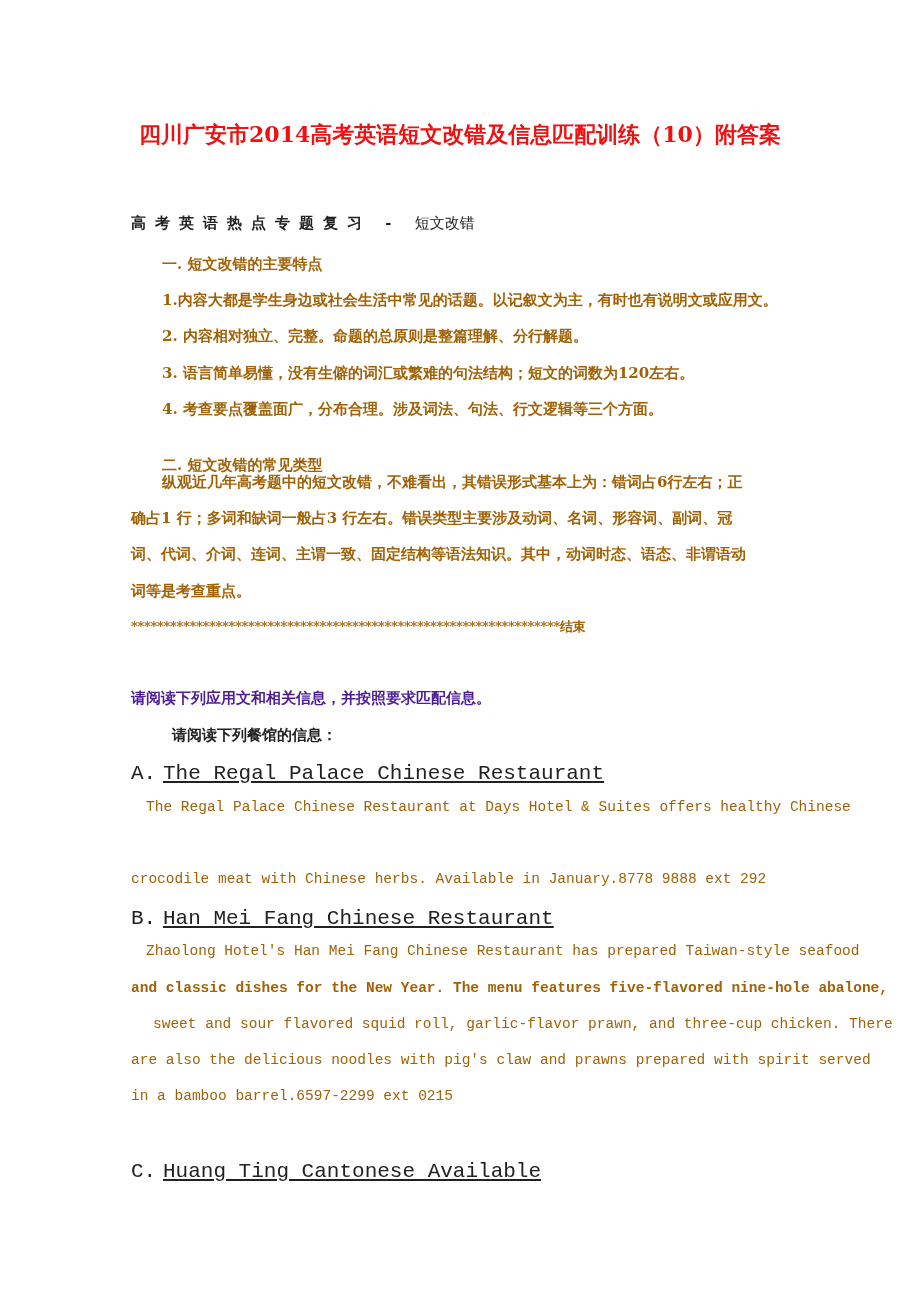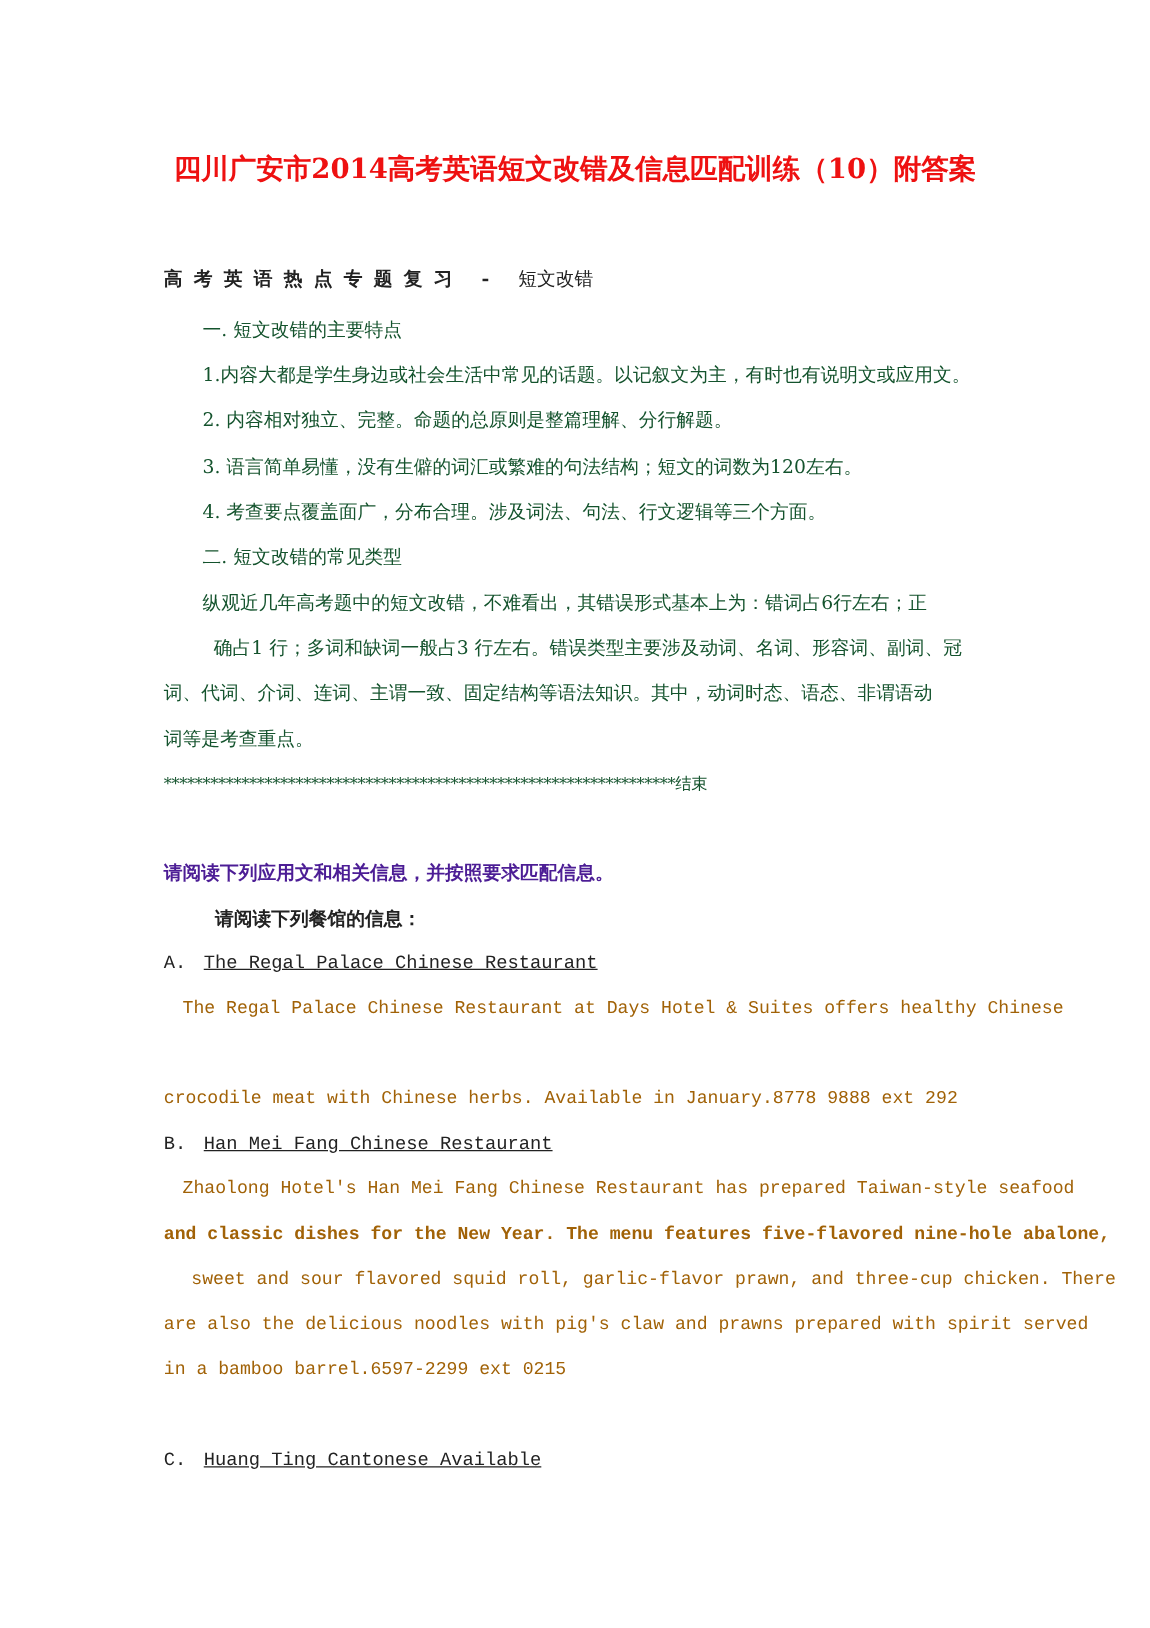--- a/index.html
+++ b/index.html
@@ -4,50 +4,50 @@
 <style>
   html, body { margin: 0; padding: 0; background: #ffffff; }
   body { width: 920px; height: 1302px; position: relative; overflow: hidden;
          font-family: "DejaVu Serif", "Liberation Serif", serif; color: #222; }
   .page { position: absolute; left: 0; top: 0; width: 908px; height: 1302px; }
   .abs { position: absolute; white-space: nowrap; }
   .title { top: 120px; left: 0; width: 920px; text-align: center;
            color: #ee1111; font-size: 22px; font-weight: bold; letter-spacing: 0px; }
   .sec-head { left: 131px; top: 214px; font-size: 15px; }
   .sec-head .bold { font-weight: bold; letter-spacing: 9px; margin-top: 26px; }
-  .body { font-size: 15px; color: #14532d; }
+  .body { font-size: 15px; color: #a16207; font-weight: bold; }
   .line { left: 131px; }
   .ind1 { left: 162px; }
   .red { color: #4c1d95; font-weight: bold; font-family: "DejaVu Sans", sans-serif; font-size: 15px; }
   .sub { font-weight: bold; font-family: "DejaVu Sans", sans-serif; font-size: 15px; left: 172px; }
   .mono { font-family: "Liberation Mono", "DejaVu Sans Mono", monospace; font-size: 14.5px; color: #a16207; }
-  .rest-head { left: 131px; font-family: "Liberation Mono", "DejaVu Sans Mono", monospace; font-size: 15px; }
+  .rest-head { left: 131px; font-family: "Liberation Mono", "DejaVu Sans Mono", monospace; font-size: 21px; }
   .rest-head .letter { display: inline-block; width: 32px; }
   .rest-head .name { text-decoration: underline; }
 </style>
 </head>
 <body>
 
 <div class="page">
 
   <div class="abs title">四川广安市2014高考英语短文改错及信息匹配训练（10）附答案</div>
 
   <div class="abs sec-head">
     <span class="bold">高考英语热点专题复习 - </span><span>短文改错</span>
   </div>
 
   <div class="abs body ind1" style="top:255px;">一. 短文改错的主要特点</div>
   <div class="abs body ind1" style="top:291px;">1.内容大都是学生身边或社会生活中常见的话题。以记叙文为主，有时也有说明文或应用文。</div>
   <div class="abs body ind1" style="top:327px;">2. 内容相对独立、完整。命题的总原则是整篇理解、分行解题。</div>
   <div class="abs body ind1" style="top:364px;">3. 语言简单易懂，没有生僻的词汇或繁难的句法结构；短文的词数为120左右。</div>
   <div class="abs body ind1" style="top:400px;">4. 考查要点覆盖面广，分布合理。涉及词法、句法、行文逻辑等三个方面。</div>
 
-  <div class="abs body ind1" style="top:436px;text-align:right;">二. 短文改错的常见类型</div>
+  <div class="abs body ind1" style="top:456px;text-align:right;">二. 短文改错的常见类型</div>
   <div class="abs body ind1" style="top:473px;">纵观近几年高考题中的短文改错，不难看出，其错误形式基本上为：错词占6行左右；正</div>
-  <div class="abs body line" style="top:509px;margin-left:40px;">确占1 行；多词和缺词一般占3 行左右。错误类型主要涉及动词、名词、形容词、副词、冠</div>
+  <div class="abs body line" style="top:509px;">确占1 行；多词和缺词一般占3 行左右。错误类型主要涉及动词、名词、形容词、副词、冠</div>
   <div class="abs body line" style="top:545px;">词、代词、介词、连词、主谓一致、固定结构等语法知识。其中，动词时态、语态、非谓语动</div>
   <div class="abs body line" style="top:582px;">词等是考查重点。</div>
 
   <div class="abs body line" style="top:618px; font-size:13px; letter-spacing:-0.3px;">******************************************************************结束</div>
 
   <div class="abs red line" style="top:689px;">请阅读下列应用文和相关信息，并按照要求匹配信息。</div>
   <div class="abs sub" style="top:726px;">请阅读下列餐馆的信息：</div>
 
   <div class="abs rest-head" style="top:762px;">
     <span class="letter">A.</span><span class="name">The Regal Palace Chinese Restaurant</span>

